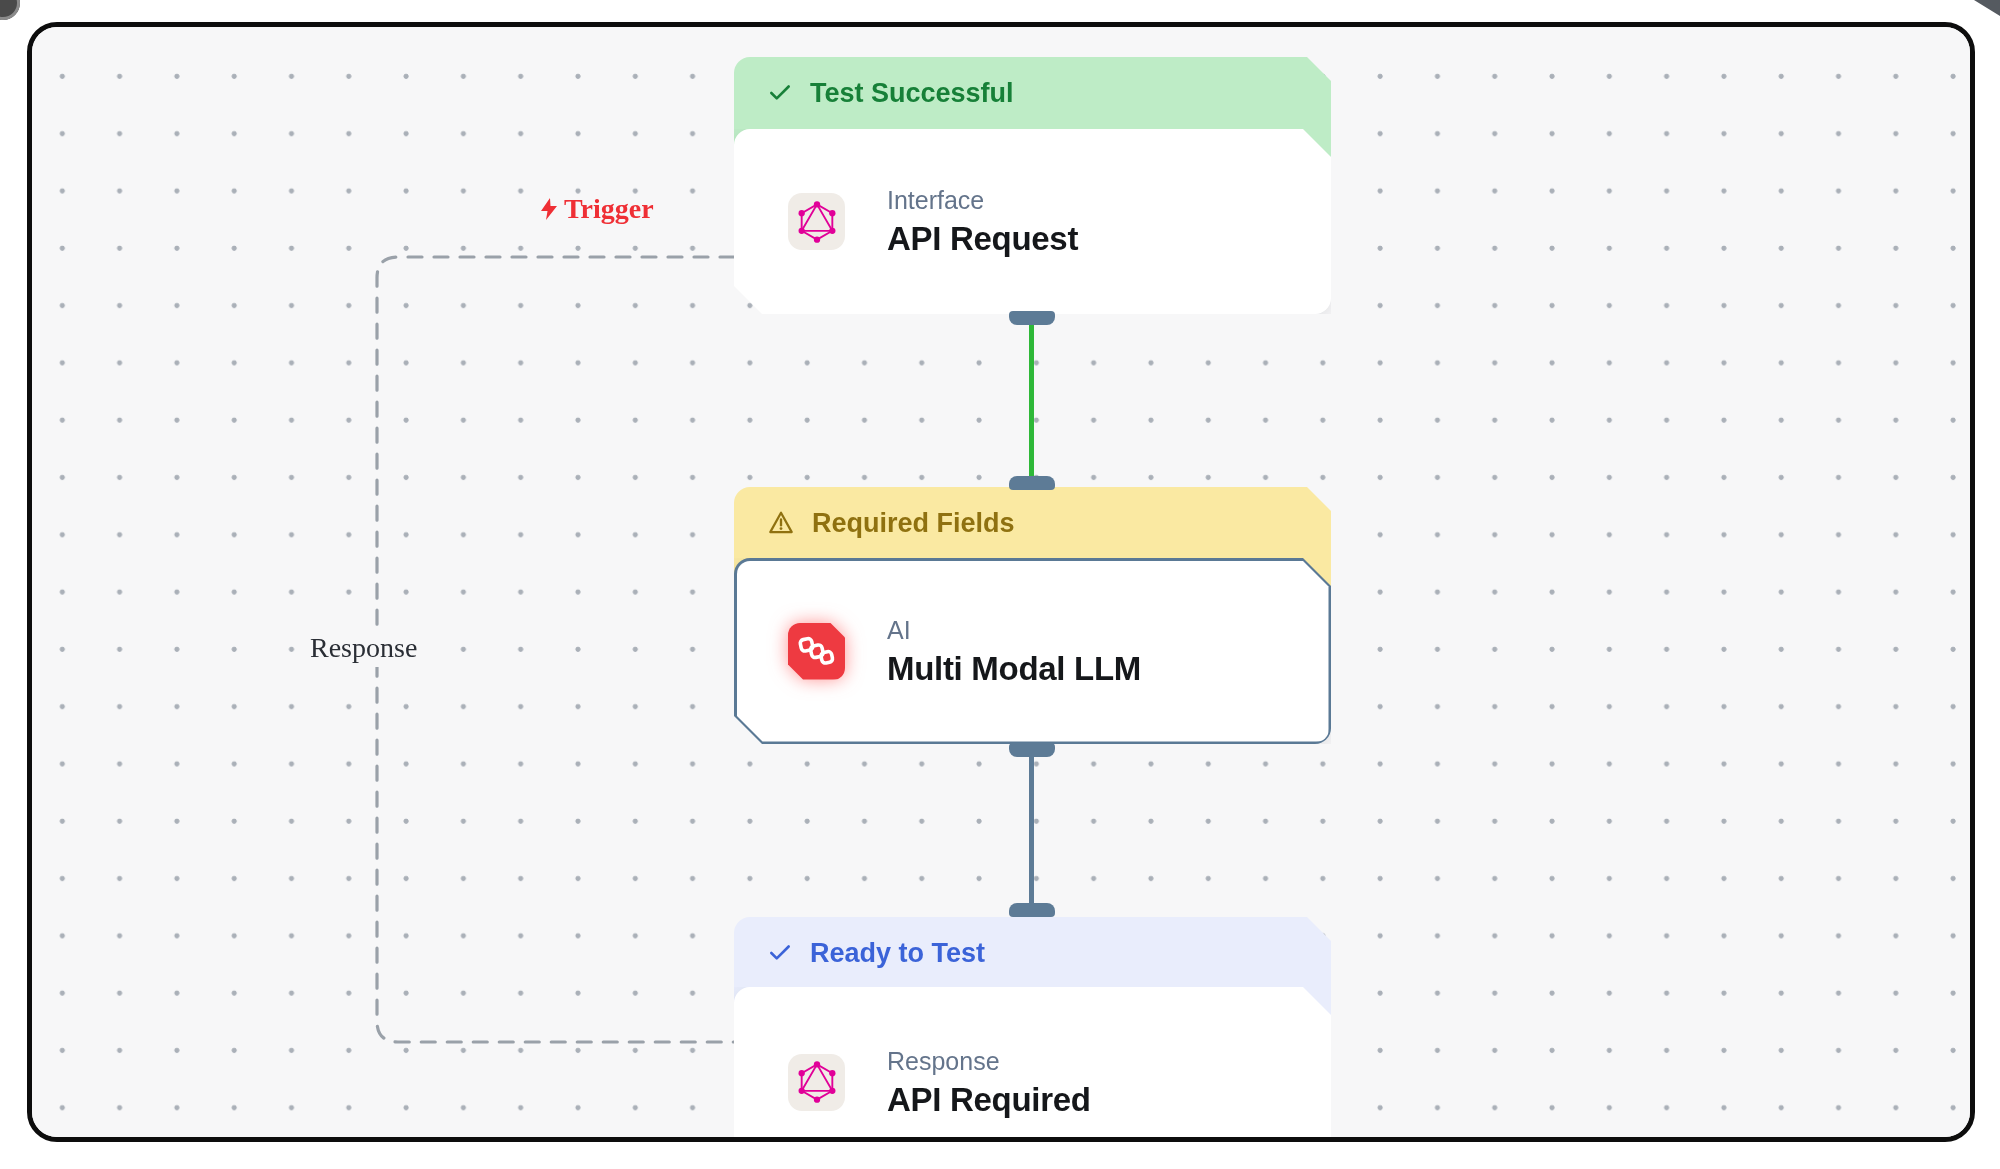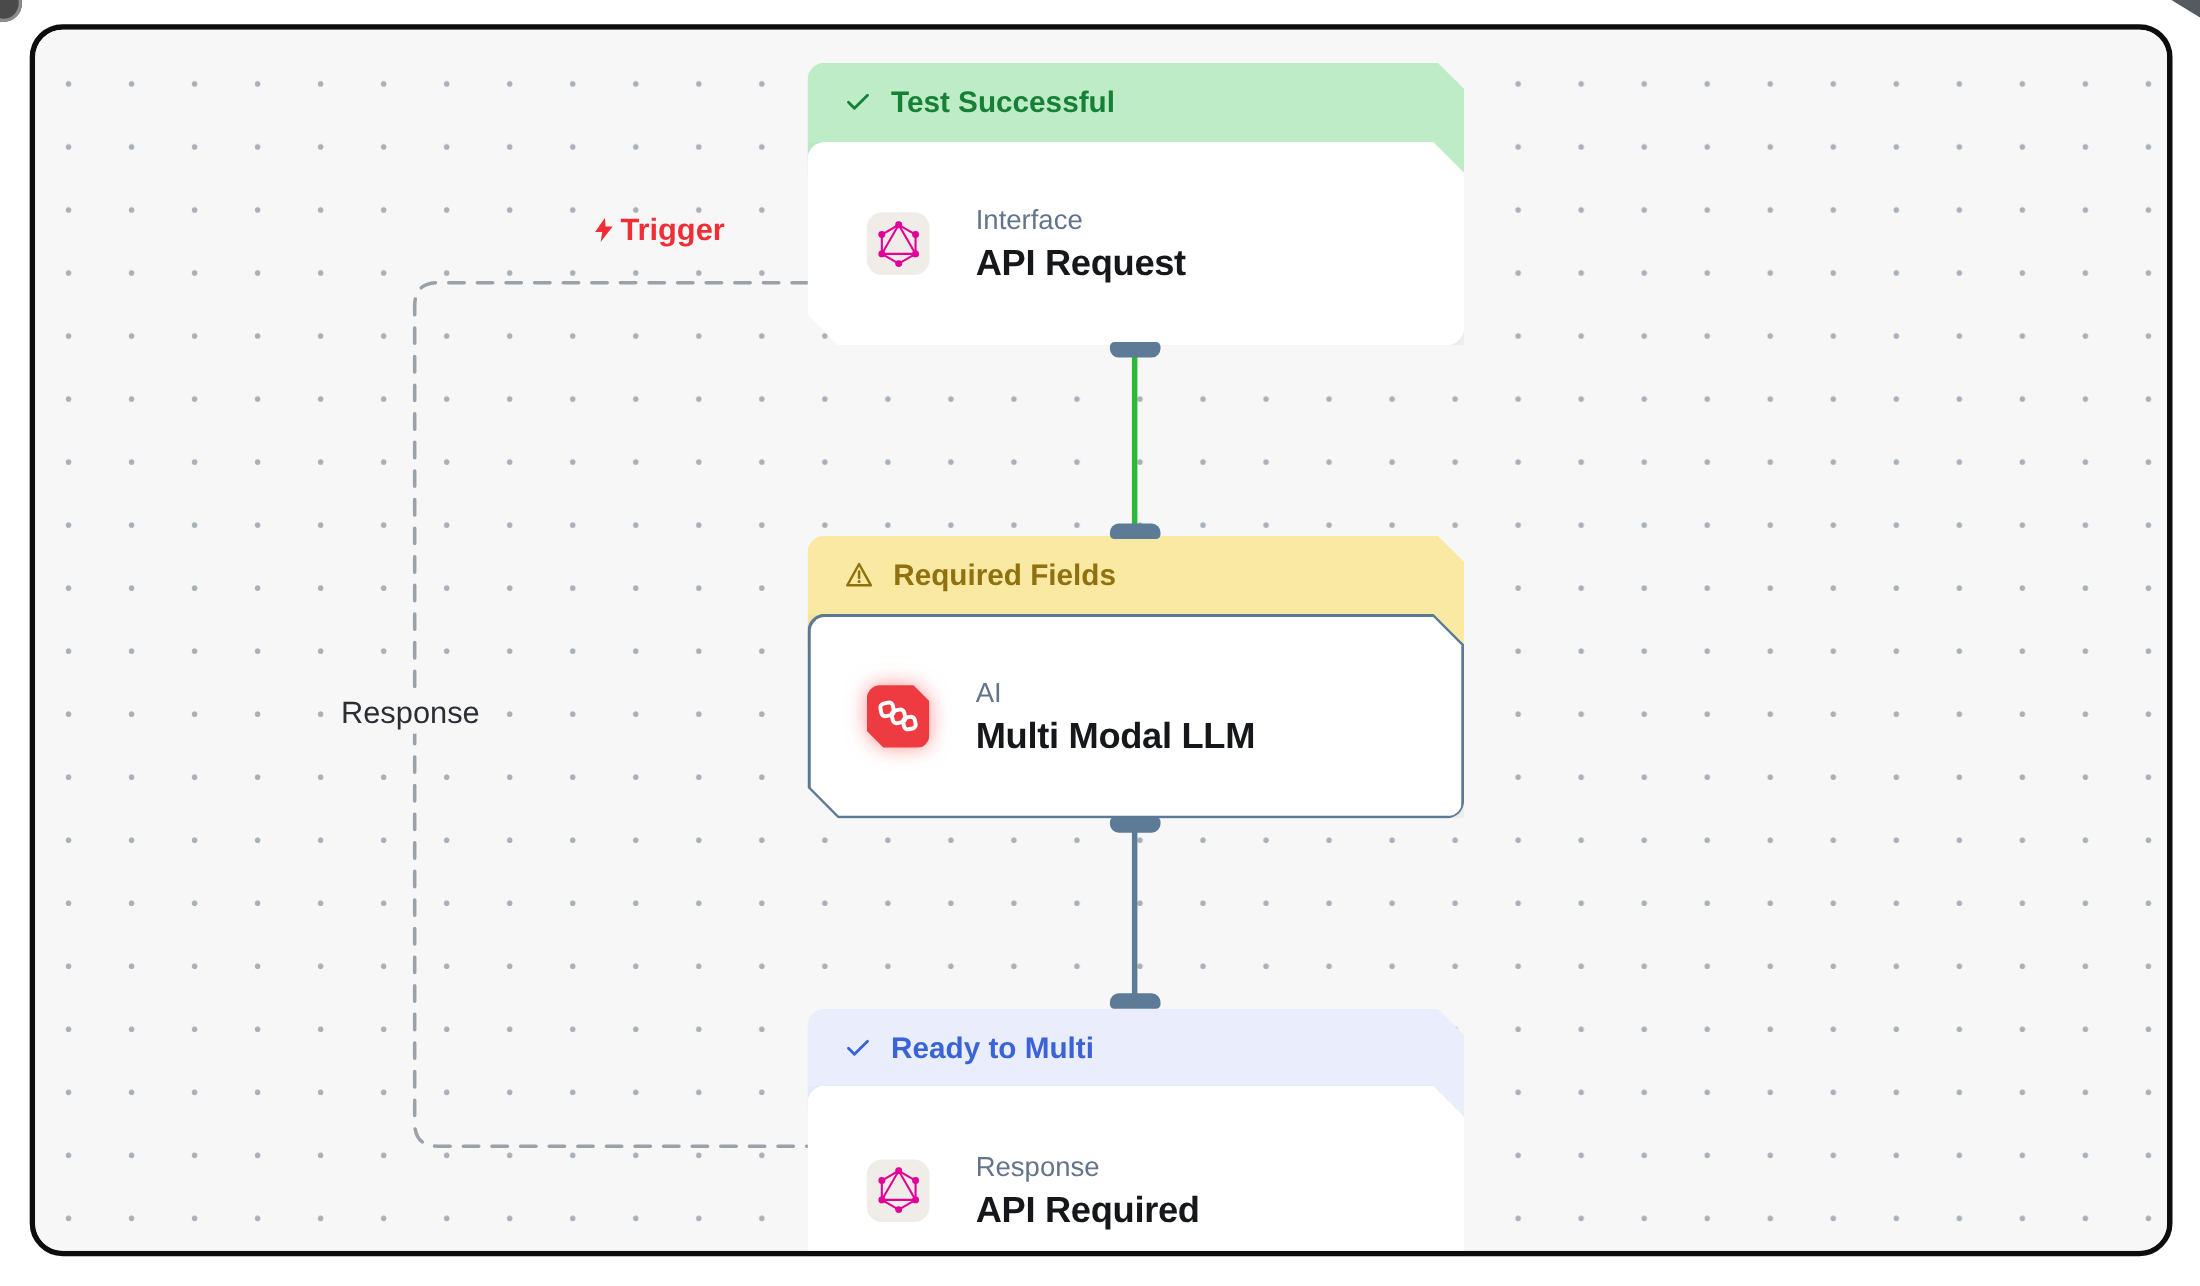--- a/index.html
+++ b/index.html
@@ -26,21 +26,21 @@
   }
   .stage{
     position:absolute;left:-32px;top:-27px;width:2000px;height:1169px;
     background-color:#f7f7f8;
     background-image:radial-gradient(circle at 5px 19px,#aab0b8 2.2px,transparent 2.9px);
     background-size:57.3px 57.3px;
   }
 
   .edge-svg{position:absolute;left:0;top:0;width:2000px;height:1169px;pointer-events:none;}
 
-  .canvas-label{position:absolute;white-space:nowrap;}
+  .canvas-label{position:absolute;white-space:nowrap;font-family:Liberation Serif, serif;}
   .trigger-label{
     left:537px;top:193px;display:flex;align-items:center;gap:3px;
     color:#ef2f35;font-size:28px;font-weight:700;
   }
   .trigger-label svg{display:block;}
   .response-label{
     left:301px;top:629px;background:#f7f7f8;padding:3px 9px;
     color:#2a2e35;font-size:28px;font-weight:500;
   }
 
@@ -195,21 +195,21 @@
         </div>
       </div>
     </div>
 
     <div class="node" style="top:917px;height:260px;">
       <div class="banner bg-blue">
         <div class="status-row c-blue">
           <svg width="26" height="26" viewBox="0 0 24 24">
             <path d="M20 6 9 17l-5-5" fill="none" stroke="currentColor" stroke-width="2.4" stroke-linecap="round" stroke-linejoin="round"></path>
           </svg>
-          <span>Ready to Multi</span>
+          <span>Ready to Test</span>
         </div>
       </div>
       <div class="card plain" style="top:70px;height:190px;">
         <div class="card-content">
           <div class="icon-tile">
             <svg width="42" height="42" viewBox="0 0 100 100">
               <g stroke="#e10098" stroke-width="4.5" fill="none">
                 <path d="M50 8 86.5 29 86.5 71 50 92 13.5 71 13.5 29 Z"></path>
                 <path d="M50 8 86.5 71 13.5 71 Z"></path>
               </g>

